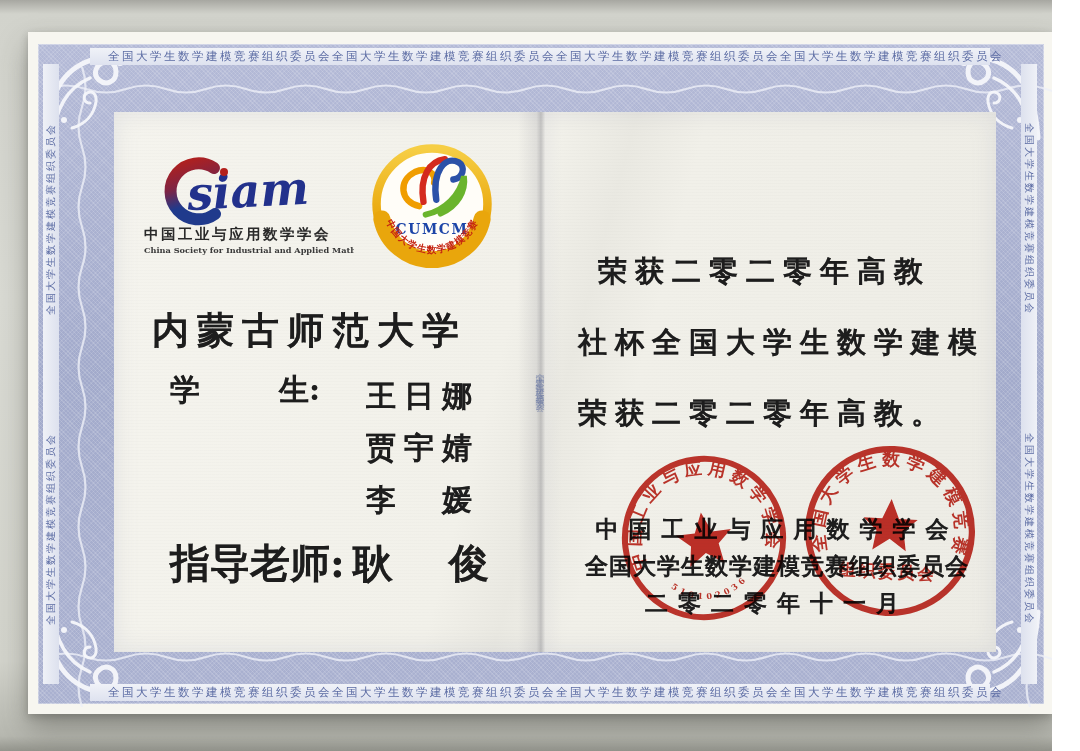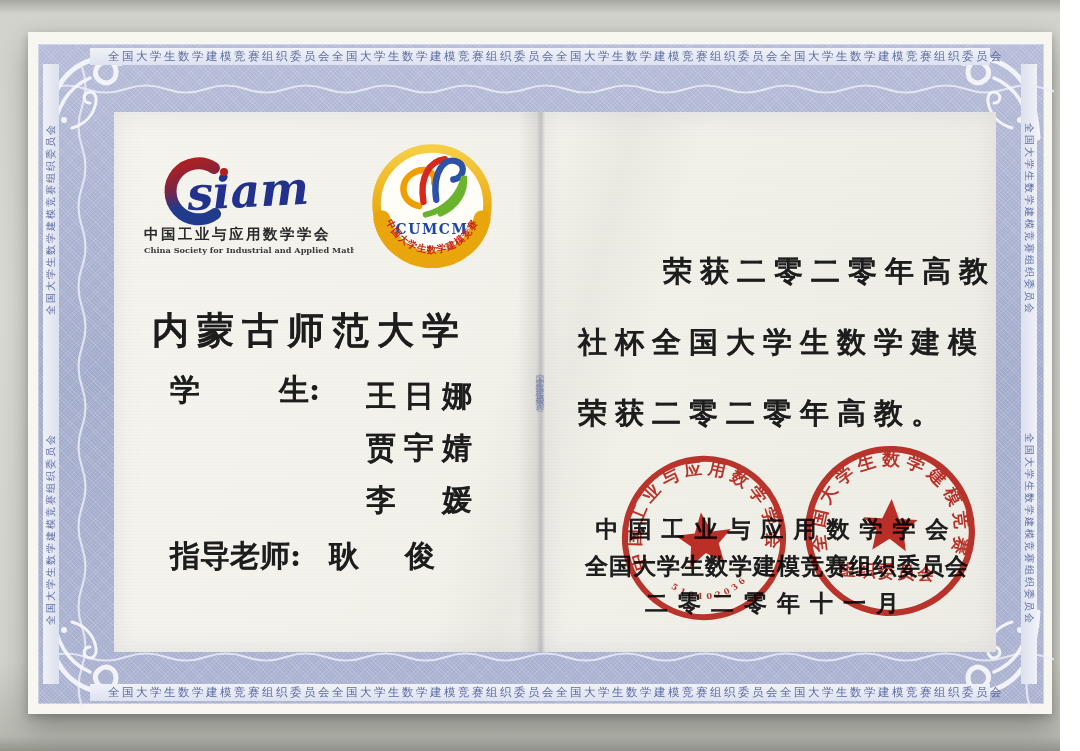--- a/index.html
+++ b/index.html
@@ -1,18 +1,18 @@
 <!DOCTYPE html>
 <html><head>
 <meta charset="utf-8">
 <style>
   html,body{margin:0;padding:0;width:1080px;height:751px;overflow:hidden;
     font-family:"DejaVu Sans","Liberation Sans",sans-serif;}
   .photo{position:absolute;inset:0;width:1052px;height:751px;overflow:hidden;
-    background:linear-gradient(180deg,#a7a7a1 0,#d2d3cc 14px,#dadbd4 40%,#d3d4cc 88%,#b7b8b0 736px,#93948c 100%);padding-left:8px;}
+    background:linear-gradient(180deg,#a7a7a1 0,#d2d3cc 14px,#dadbd4 40%,#d3d4cc 88%,#b7b8b0 736px,#93948c 100%);}
   .cert{position:absolute;left:28px;top:32px;width:1024px;height:682px;
     background:#f7f6f0;
     box-shadow:0 14px 28px rgba(55,55,50,.38),0 3px 8px rgba(55,55,50,.28);}
   
   .ring{position:absolute;left:10px;top:12px;right:8px;bottom:10px;
     background-color:#a9b0ce;
     background-image:
       repeating-linear-gradient(45deg,rgba(255,255,255,.14) 0 1px,transparent 1px 3px),
       repeating-linear-gradient(-45deg,rgba(255,255,255,.10) 0 1px,transparent 1px 3px),
       linear-gradient(180deg,#b4bad7 0%,#a2aacb 50%,#aab1d0 100%);
@@ -57,26 +57,26 @@
   .page-right{left:444px;width:438px;}
   .ink{color:#1d1d1d;text-shadow:0 0 .6px rgba(25,25,25,.55);}
   
   .logos{position:absolute;left:30px;top:28px;display:flex;align-items:flex-start;gap:14px;}
   .university{position:absolute;left:38px;top:194px;font-size:37px;letter-spacing:8px;white-space:nowrap;}
   .students{position:absolute;left:56px;top:258px;font-size:30px;}
   .stu-row{display:flex;align-items:flex-start;}
   .stu-label{width:150px;display:flex;justify-content:space-between;}
   .names{margin-left:16px;}
   .names div{line-height:52px;letter-spacing:8px;white-space:nowrap;margin-left:30px;}
-  .advisor{position:absolute;left:56px;top:424px;font-size:30px;display:flex;}
-  .advisor .adv-name{margin-left:28px;letter-spacing:8px;white-space:nowrap;}
+  .advisor{position:absolute;left:56px;top:424px;font-size:40px;display:flex;}
+  .advisor .adv-name{margin-left:8px;letter-spacing:8px;white-space:nowrap;}
   
   .award{position:absolute;left:0;top:124px;width:100%;font-size:29px;}
   .award div{line-height:71px;letter-spacing:8px;white-space:nowrap;}
-  .aw1{margin-left:40px;text-align:right;}
+  .aw1{margin-left:40px;}
   .aw2,.aw3{margin-left:20px;}
   .issuer{position:absolute;left:0;top:398px;width:100%;text-align:center;font-size:23px;line-height:37px;z-index:1;}
   .issuer .l1{letter-spacing:10px;white-space:nowrap;}
   .issuer .l2{letter-spacing:1px;white-space:nowrap;}
   .issuer .l3{letter-spacing:10px;white-space:nowrap;}
   .seal{position:absolute;mix-blend-mode:multiply;opacity:.92;z-index:2;}
   .seal-left{left:60px;top:340px;transform:rotate(-7deg);}
   .seal-right{left:243px;top:330px;transform:rotate(3deg);}
   .hiddefs{position:absolute;width:0;height:0;overflow:hidden;}
 </style>

